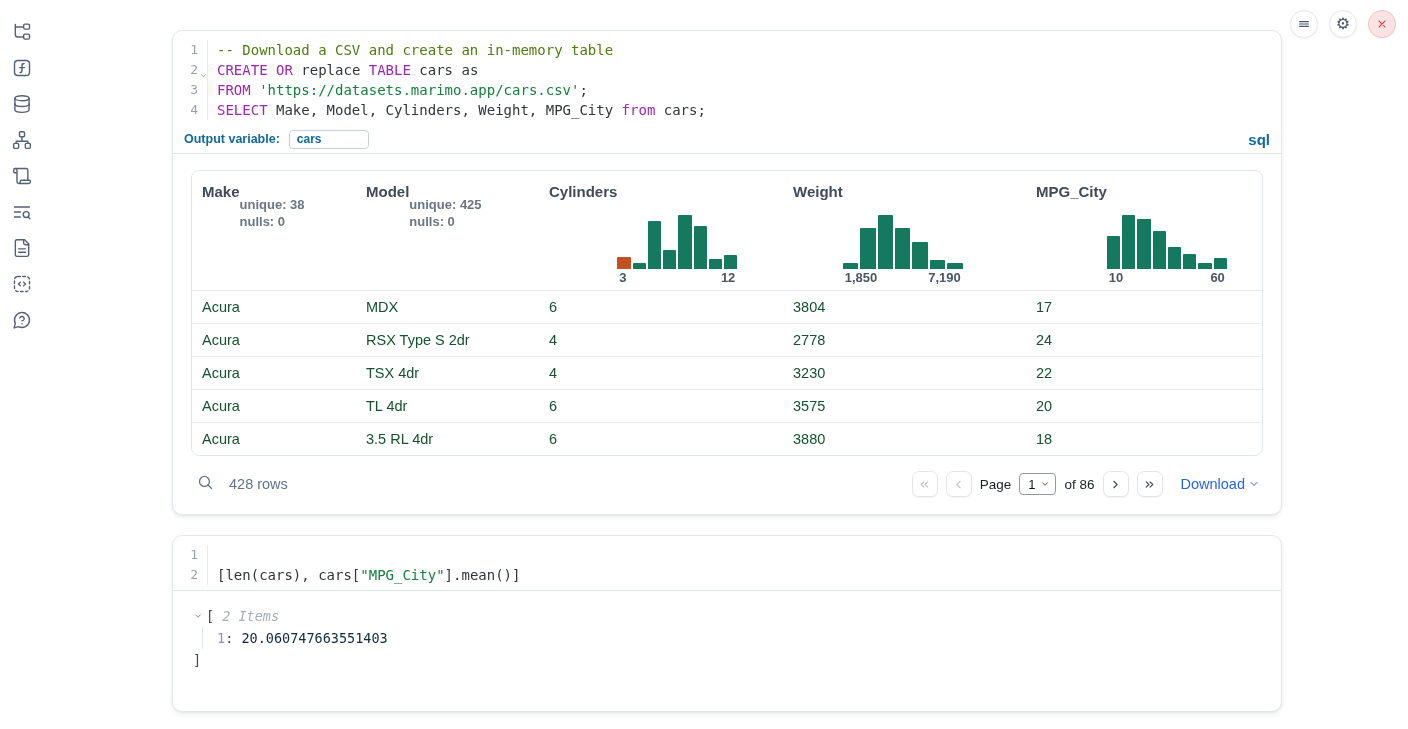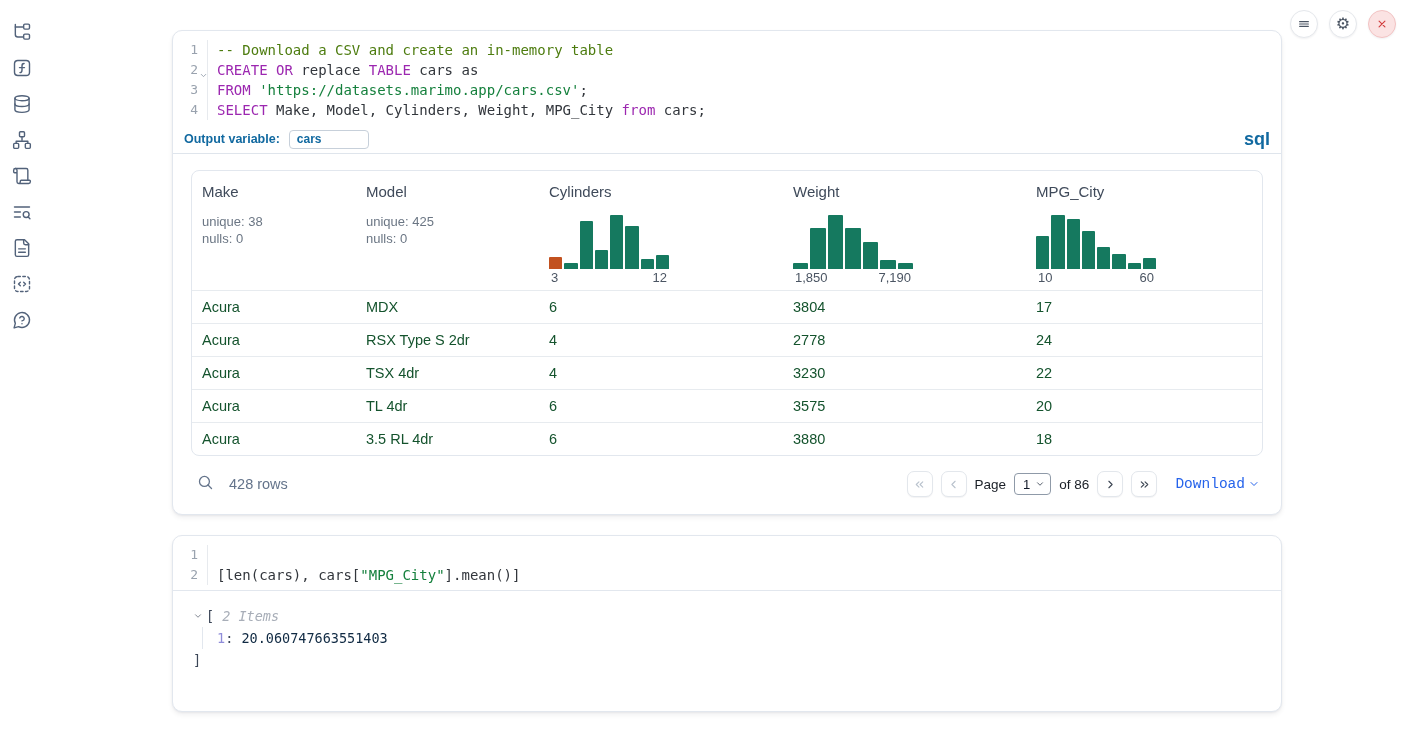--- a/index.html
+++ b/index.html
@@ -43,27 +43,27 @@
   .tok-str { color:#15803d; }
   .tok-comment { color:#4d7c0f; }
 
   
   .outvar-bar { display:flex; align-items:center; height:29px; padding:0 11px;
     border-bottom:1px solid #dfe5ec; }
   .outvar-label { font-size:12.5px; font-weight:bold; color:#1169a0; }
   .outvar-input { width:80px; height:19px; margin-left:9px; border:1px solid #c7d0da;
     border-radius:4px; padding:0 7px; font-size:12px; font-weight:bold; color:#1169a0;
     font-family:"Liberation Sans",sans-serif; outline:none; }
-  .lang-badge { margin-left:auto; font-size:18px; font-weight:bold; color:#1169a0; cursor:pointer; }
+  .lang-badge { margin-left:auto; font-size:15px; font-weight:bold; color:#1169a0; cursor:pointer; }
 
   
   .table-wrap { margin:16px 18px 0; }
   .data-table { border:1px solid #e2e7ee; border-radius:8px; overflow:hidden; }
   .t-head { display:grid; grid-template-columns:164px 183px 244px 243px 1fr; height:119px; }
-  .th { display:flex; flex-direction:column; padding:12px 10px 0; cursor:pointer; }
+  .th { display:flex; flex-direction:row; padding:12px 10px 0; cursor:pointer;font-weight:bold; }
   .th-title { font-size:15px; color:#3f4a5a; }
   .th-stats { margin-top:13px; font-size:13px; color:#6b7684; line-height:17px; }
   .hist-block { margin-top:auto; width:120px; padding-bottom:5px; }
   .hist { display:flex; align-items:flex-end; gap:2px; height:54px; }
   .hist-bar { flex:1; border-radius:1px 1px 0 0; }
   .hist-axis { display:flex; justify-content:space-between; padding:1px 2px 0;
     font-size:13px; color:#4b5563; }
   .t-row { display:grid; grid-template-columns:164px 183px 244px 243px 1fr; height:33px;
     align-items:center; border-top:1px solid #e7ebef; font-size:14.5px; color:#14532d; cursor:pointer; }
   .td { padding-left:10px; }
@@ -78,21 +78,21 @@
     box-shadow:0 1px 1px rgba(16,24,40,.05); }
   .pg-btn svg { width:13px; height:13px; fill:none; stroke-width:2; stroke-linecap:round; stroke-linejoin:round; }
   .pg-btn.off svg { stroke:#b9c2cd; }
   .pg-btn.on svg { stroke:#3d4653; }
   .pg-text { font-size:13.5px; color:#1a1f27; }
   .page-select { display:flex; align-items:center; gap:5px; height:22px; padding:0 5px 0 8px;
     border:1px solid #8f9aa8; border-radius:4px; font-size:13px; color:#111827;
     background:#fff; cursor:pointer; }
   .page-select svg { width:10px; height:10px; stroke:#374151; fill:none; stroke-width:2; stroke-linecap:round; }
   .download-link { margin-left:18px; display:flex; align-items:center; gap:3px;
-    font-size:14.5px; color:#2563eb; cursor:pointer;font-family:Liberation Mono, monospace; }
+    font-size:14.5px; color:#2563eb; cursor:pointer; }
   .download-link svg { width:12px; height:12px; stroke:#2563eb; fill:none; stroke-width:2; stroke-linecap:round; }
 
   
   .py-divider { border-bottom:1px solid #e2e7ee; }
   .tree { padding:14px 0 0 20px; font-family:"DejaVu Sans Mono","Liberation Mono",monospace;
     font-size:13.5px; line-height:22px; color:#3b4657; }
   .tree-head { display:flex; align-items:center; }
   .tree-chev { margin-right:3px; cursor:pointer; display:flex; }
   .tree-chev svg { width:10px; height:10px; stroke:#6b7280; fill:none; stroke-width:2; stroke-linecap:round; }
   .tree-count { color:#a8aeb8; font-style:italic; margin-left:8px; }

